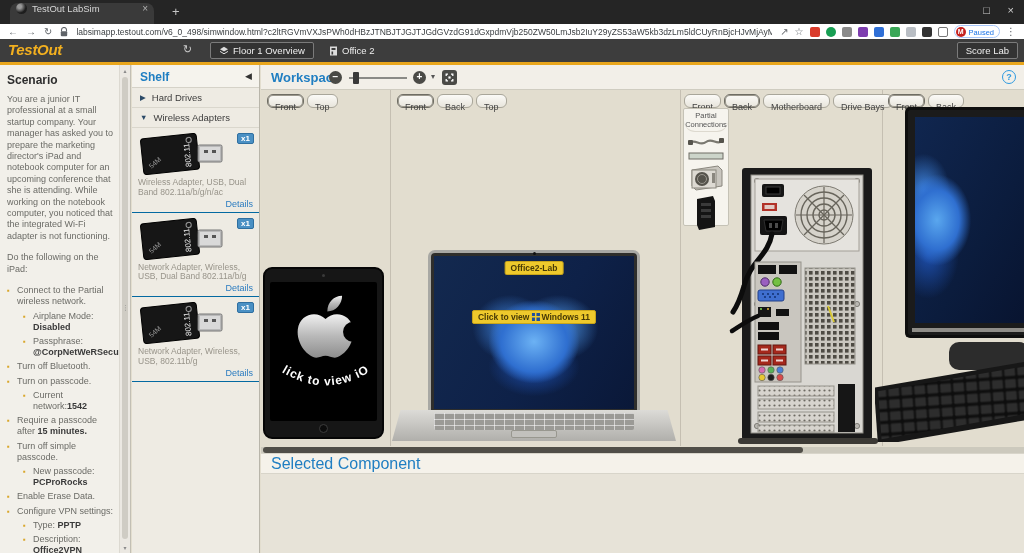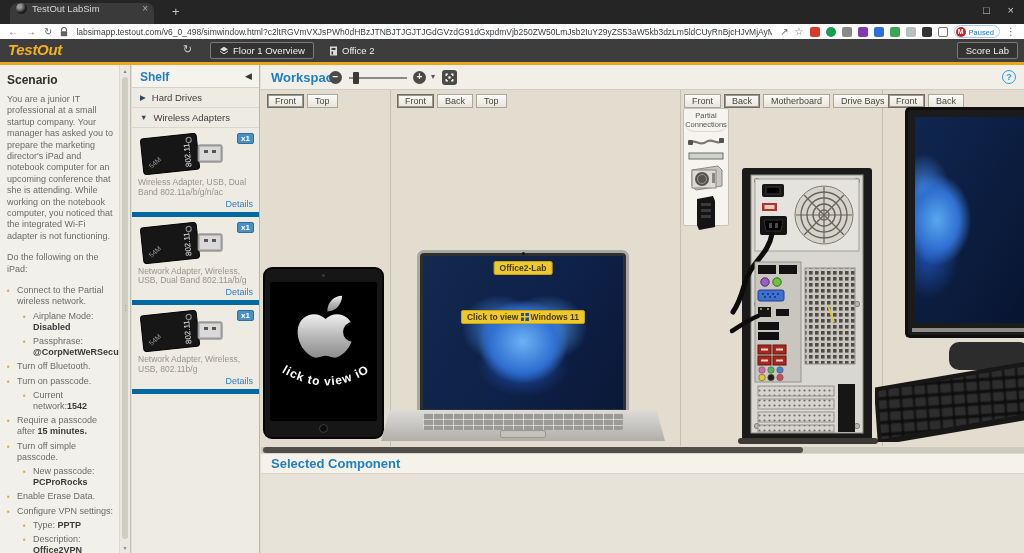--- a/index.html
+++ b/index.html
@@ -54,54 +54,54 @@
   .scen-thumb { position:absolute; left:2px; top:12px; bottom:14px; width:6px; background:#cfccc4; border-radius:3px; cursor:pointer; }
   .scen-thumb span { position:absolute; left:0; right:0; top:50%; transform:translateY(-50%); text-align:center; font-size:7px; color:#8a8a8a; line-height:6px; }
 
   
   .shelf { position:absolute; left:132px; top:65px; width:128px; height:488px; background:#eeebe3; border-right:1px solid #b8b5aa; }
   .shelf-header { height:23px; background:#f5f3ed; border-bottom:1px solid #d5d2c8; position:relative; }
   .shelf-title { position:absolute; left:8px; top:5px; font-size:12px; font-weight:bold; color:#1f7ec2; }
   .shelf-collapse { position:absolute; right:7px; top:6px; font-size:9px; color:#333; cursor:pointer; }
   .shelf-section { height:20px; border-bottom:1px solid #dad7cd; display:flex; align-items:center; gap:6px; padding-left:8px; font-size:9.5px; color:#3c3c3c; cursor:pointer; }
   .tri { font-size:7.5px; color:#2b4a68; }
-  .shelf-item { position:relative; padding:5px 6px 3px; border-bottom:5px solid #0369a1; }
+  .shelf-item { position:relative; padding:5px 6px 3px; border-bottom:1px solid #0369a1; }
   .qty { position:absolute; right:5px; top:5px; background:#4a90c4; border:1px solid #2f6fa0; color:#fff; font-size:8px; font-weight:bold; padding:0 3px; border-radius:2px; }
   .adapter { display:block; margin-left:2px; cursor:pointer; }
   .caption { font-size:8.5px; color:#98948a; line-height:9.8px; margin-top:3px; }
   .details { text-align:right; font-size:9px; color:#2b7cc0; margin-top:1px; cursor:pointer; }
 
   
   .workspace { position:absolute; left:261px; top:65px; width:763px; height:382px; }
   .ws-header { position:relative; height:25px; background:#f2efe8; border-bottom:1px solid #cfccc0; }
   .ws-title { position:absolute; left:10px; top:5px; font-size:13px; font-weight:bold; color:#1f7ec2; }
   .zbtn { position:absolute; top:6px; width:13px; height:13px; border-radius:50%; background:#4a4a46; color:#fff; font-size:10px; font-weight:bold; text-align:center; line-height:12px; cursor:pointer; }
   .z-out { left:68px; } .z-in { left:152px; }
   .ws-slider { position:absolute; left:88px; top:12px; width:58px; height:2px; background:#8a8a86; cursor:pointer; }
   .ws-handle { position:absolute; left:4px; top:-5px; width:6px; height:12px; background:#3a3a3a; border-radius:1px; cursor:pointer; }
   .ws-caret { position:absolute; left:170px; top:7px; font-size:8px; color:#555; cursor:pointer; }
   .ws-fit { position:absolute; left:181px; top:5px; width:15px; height:15px; background:#4a4a46; border-radius:3px; cursor:pointer; }
   .ws-help { position:absolute; right:8px; top:5px; width:14px; height:14px; border:1.5px solid #2e9ae0; border-radius:50%; color:#2e9ae0; font-size:9px; font-weight:bold; text-align:center; line-height:12px; cursor:pointer; }
   .ws-body { position:relative; height:356px; background:#e2ddcf; overflow:hidden; }
   .zdiv { position:absolute; top:0; bottom:0; width:1px; background:rgba(110,105,90,.25); }
   .vgroup { position:absolute; top:4px; display:flex; }
-  .vbtn { height:14px; line-height:12px; padding:0 7px; background:linear-gradient(#fbfaf7,#e8e5dc); border:1px solid #a9a69a; border-radius:0; font-size:9px; color:#444; margin-right:3px; cursor:pointer; white-space:nowrap; }
+  .vbtn { height:14px; line-height:12px; padding:6px 7px; background:linear-gradient(#fbfaf7,#e8e5dc); border:1px solid #a9a69a; border-radius:6px; font-size:9px; color:#444; margin-right:3px; cursor:pointer; white-space:nowrap; }
   .vbtn.sel { border-color:#6f6d64; box-shadow:inset 0 0 0 1px #9a978c; }
 
   .partialbox { position:absolute; left:422px; top:18px; width:46px; height:118px; background:#f6f4ee; border:1px solid #c5c2b6; border-radius:2px; text-align:center; }
   .partial-title { font-size:7.5px; color:#555; line-height:8.5px; padding:3px 1px 2px; border-bottom:1px solid #ddd9cf;border-radius:11px; }
   .pc-item { display:block; margin:4px auto 0; cursor:pointer; }
 
   
   .ipad { position:absolute; left:2px; top:177px; width:121px; height:172px; background:#161616; border:2px solid #060606; border-radius:9px; cursor:pointer; }
   .ipad-cam { position:absolute; left:50%; top:5px; width:3px; height:3px; margin-left:-1.5px; border-radius:50%; background:#3a3a3a; }
   .ipad-home { position:absolute; left:50%; bottom:4px; width:9px; height:9px; margin-left:-4.5px; border-radius:50%; background:#0c0c0c; border:1px solid #3c3c3c; }
   .ipad-screen { position:absolute; left:5px; right:5px; top:13px; bottom:16px; background:#000; border-radius:2px; overflow:hidden; }
 
-  .laptop { position:absolute; left:120px; top:160px; width:284px; height:191px; cursor:pointer; }
+  .laptop { position:absolute; left:131px; top:160px; width:284px; height:191px; cursor:pointer; }
   .lap-lid { position:absolute; left:36px; top:0; width:212px; height:162px; background:#2e2e2c; border:3px solid #a8a8a4; border-bottom:none; border-radius:7px 7px 0 0; padding:3px; }
   .lap-cam { position:absolute; left:50%; top:-1px; width:3px; height:3px; margin-left:-1.5px; border-radius:50%; background:#111; }
   .win11 { width:100%; height:100%; position:relative;
     background:
       radial-gradient(30% 36% at 50% 56%, #6cb2f4 0%, #2f6fd0 55%, rgba(0,0,0,0) 76%),
       radial-gradient(26% 30% at 38% 47%, #3f85e0 0%, rgba(0,0,0,0) 72%),
       radial-gradient(28% 30% at 62% 47%, #4e97ea 0%, rgba(0,0,0,0) 72%),
       radial-gradient(30% 26% at 50% 72%, #1d4fae 0%, rgba(0,0,0,0) 76%),
       linear-gradient(120deg, #13294f 0%, #0e2148 55%, #0a1838 100%); }
   .tagyellow { position:absolute; left:50%; transform:translateX(-50%); background:#eec92c; border:1px solid #c9a51a; color:#473a06; font-size:8.5px; font-weight:bold; padding:1px 5px; border-radius:2px; white-space:nowrap; }
@@ -130,21 +130,21 @@
 
   .standbase { position:absolute; left:688px; top:252px; width:80px; height:28px; background:#2c2c2c; border-radius:10px; }
   .keyboard { position:absolute; left:614px; top:268px; cursor:pointer; }
 
   .ws-hscroll { position:absolute; left:261px; top:447px; width:763px; height:6px; background:#ccc9bd; cursor:pointer; }
   .ws-hthumb { position:absolute; left:2px; top:0; width:540px; height:6px; background:#504e48; border-radius:3px; cursor:pointer; }
 
   
   .selected { position:absolute; left:261px; top:453px; width:763px; height:100px; }
   .sel-header { height:21px; background:#f5f2ea; border-top:1px solid #d8d5ca; border-bottom:1px solid #d8d5ca; }
-  .sel-title { margin-left:10px; font-size:13px; font-weight:bold; color:#1f7ec2; line-height:20px; }
+  .sel-title { margin-left:10px; font-size:16px; font-weight:normal; color:#1f7ec2; line-height:20px; }
   .sel-body { height:79px; background:#e7e3d8; }
 </style>
 </head>
 <body>
 
 <div id="app">
 
   <div class="tabstrip">
     <div class="tab">
       <span class="favicon"></span>

